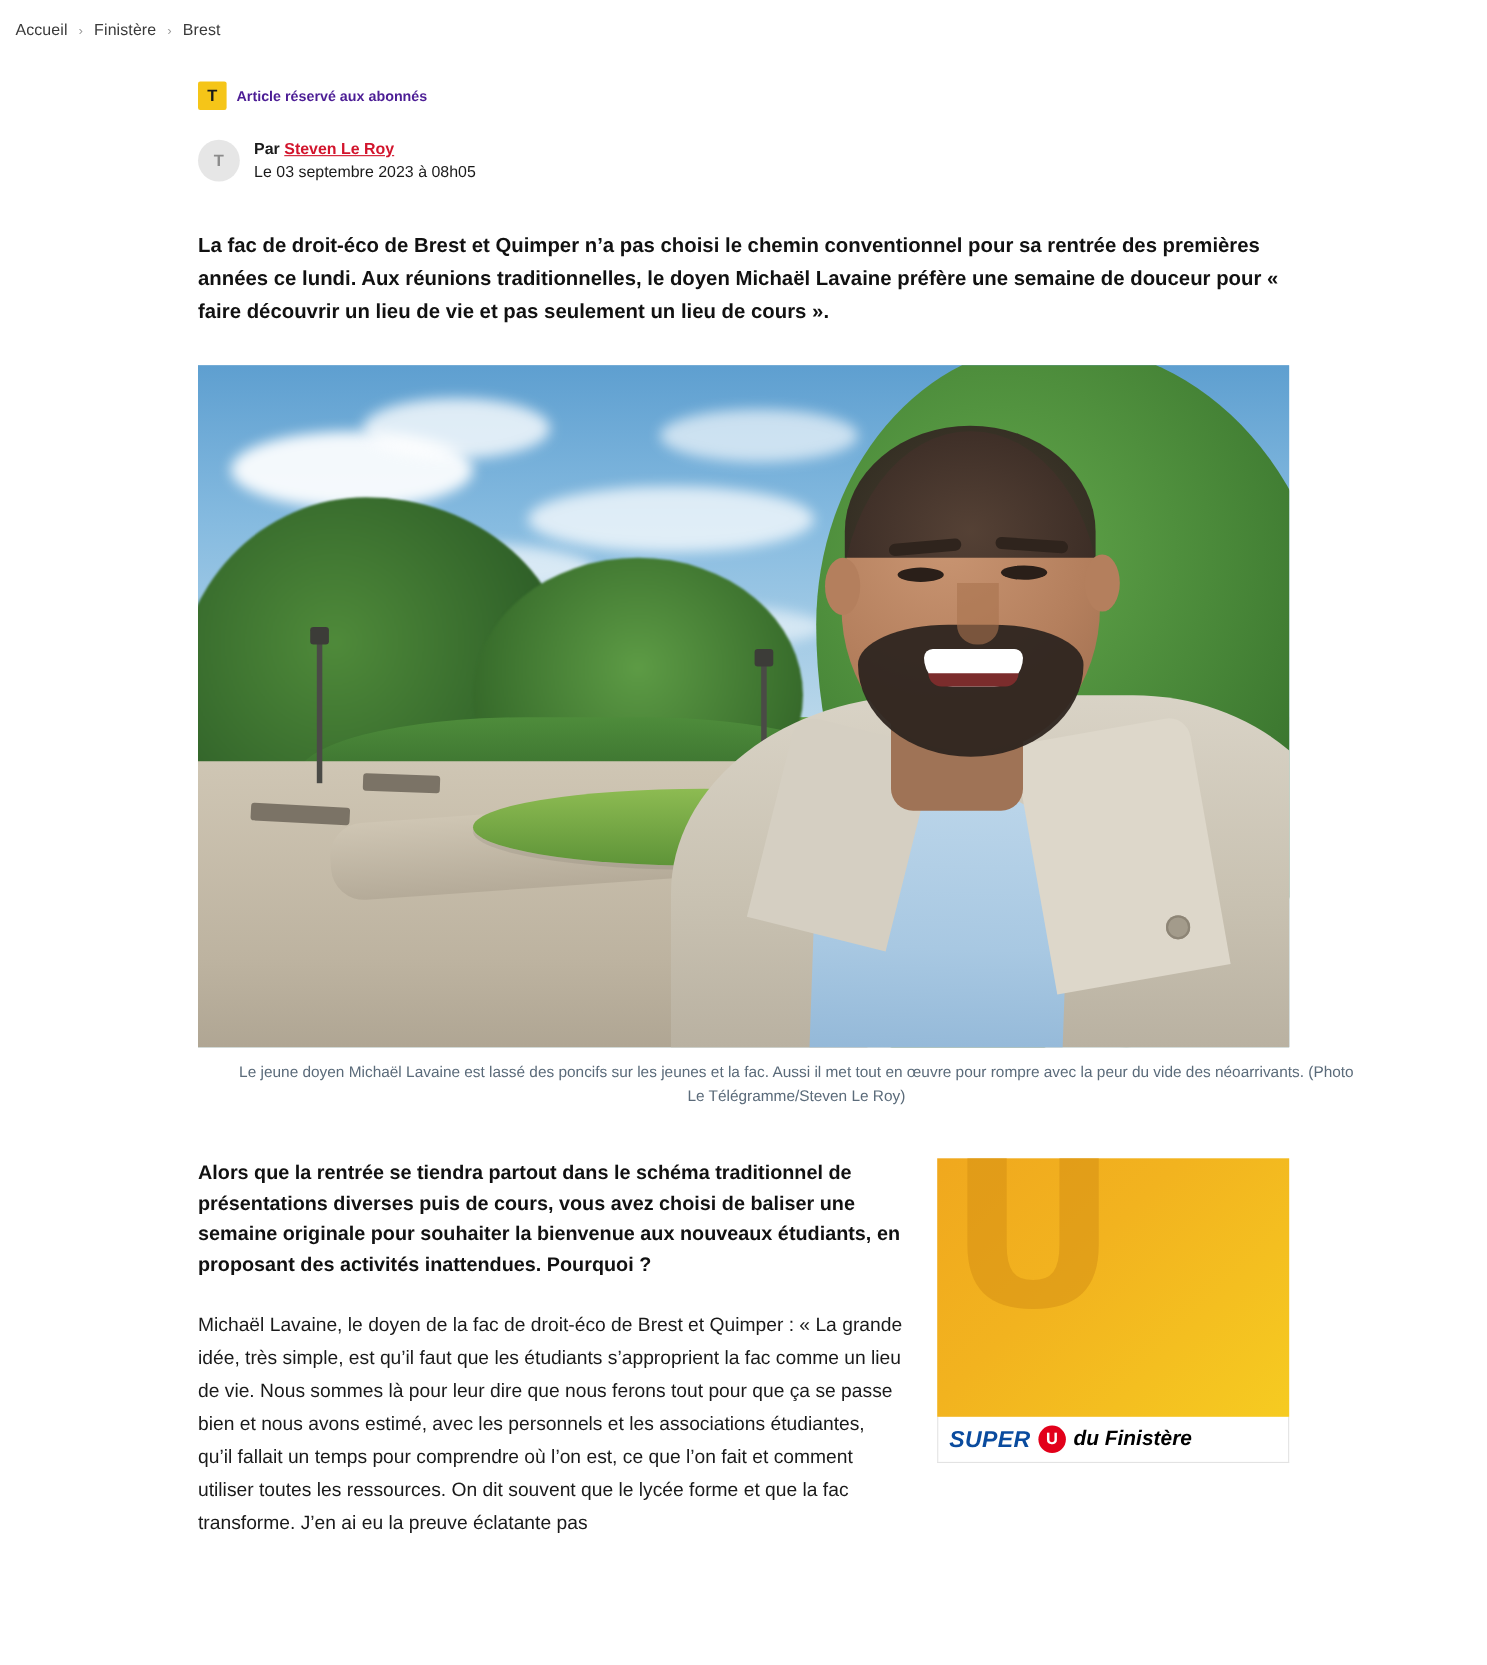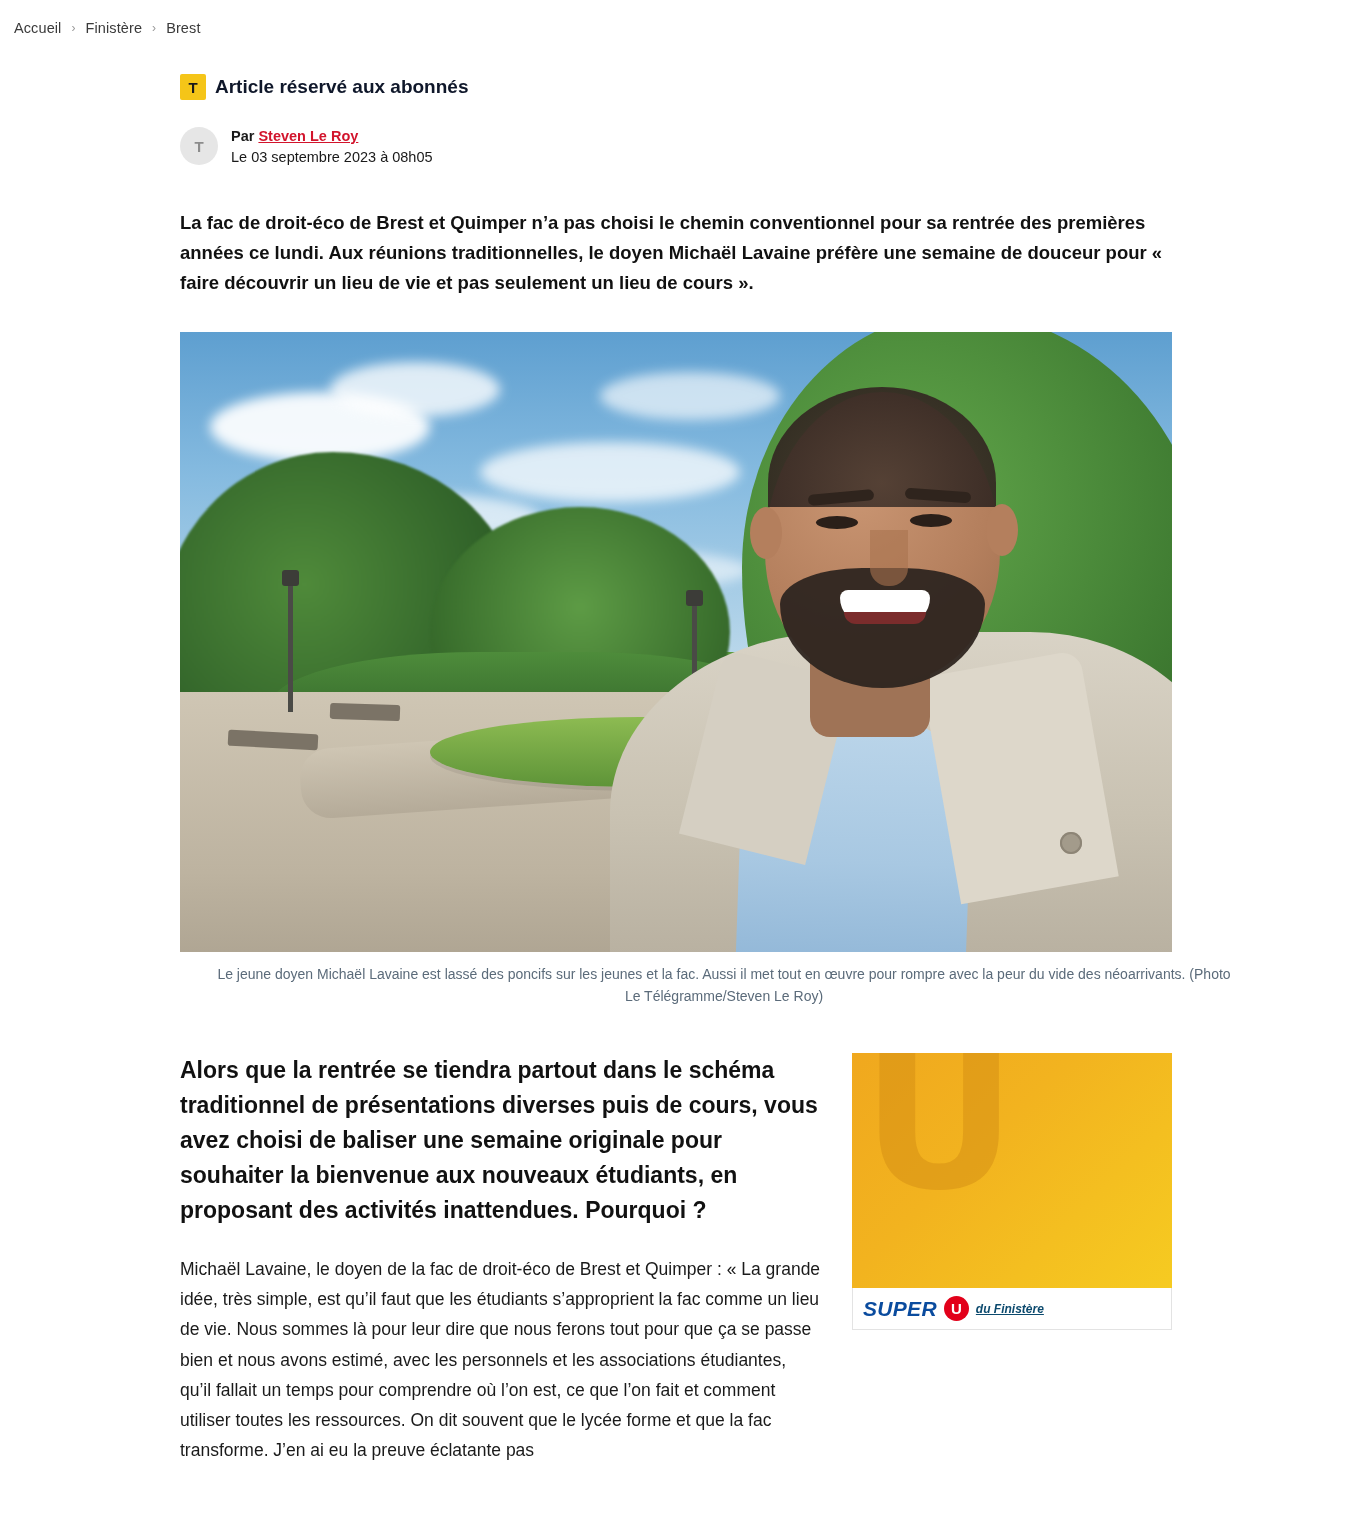--- a/index.html
+++ b/index.html
@@ -70,23 +70,23 @@
     background: #F5C518;
     color: #1a1a1a;
     font-weight: 700;
     font-size: 15px;
     display: flex;
     align-items: center;
     justify-content: center;
     border-radius: 2px;
   }
   .subscriber-label {
-    font-size: 19px;
-    font-weight: 700;
-    color: #0f172a;
+    font-size: 13px;
+    font-weight: 700;
+    color: #4c1d95;
   }
 
   .byline {
     display: flex;
     align-items: center;
     gap: 13px;
     margin-top: 24px;
   }
   .avatar {
     width: 38px;
@@ -321,21 +321,21 @@
 
   
   .body-wrap {
     display: flex;
     gap: 30px;
     margin-top: 46px;
     align-items: flex-start;
   }
   .col-main { width: 660px; }
   .question {
-    font-size: 23px;
+    font-size: 18px;
     line-height: 1.52;
     font-weight: 700;
     color: #111111;
     margin: 0;
   }
   .para {
     margin-top: 26px;
     font-size: 17.5px;
     line-height: 1.72;
     color: #1a1a1a;
@@ -380,25 +380,24 @@
     color: #0a4b9e;
     letter-spacing: .3px;
     font-style: italic;
   }
   .ad-ubadge {
     width: 25px; height: 25px; border-radius: 50%;
     background: #e2001a; color:#fff; font-weight:700; font-size: 15px;
     display:flex; align-items:center; justify-content:center;
   }
   .ad-sub {
-    font-size: 12px;
-    color: #0c4a6e;
+    font-size: 19px;
+    color: #000000;
     font-style: italic;
     font-weight: 600;
-    text-decoration: underline;
   }
 </style>
 </head>
 <body>
 
 <nav class="breadcrumb">
   <a href="#">Accueil</a>
   <span class="sep">›</span>
   <a href="#">Finistère</a>
   <span class="sep">›</span>

